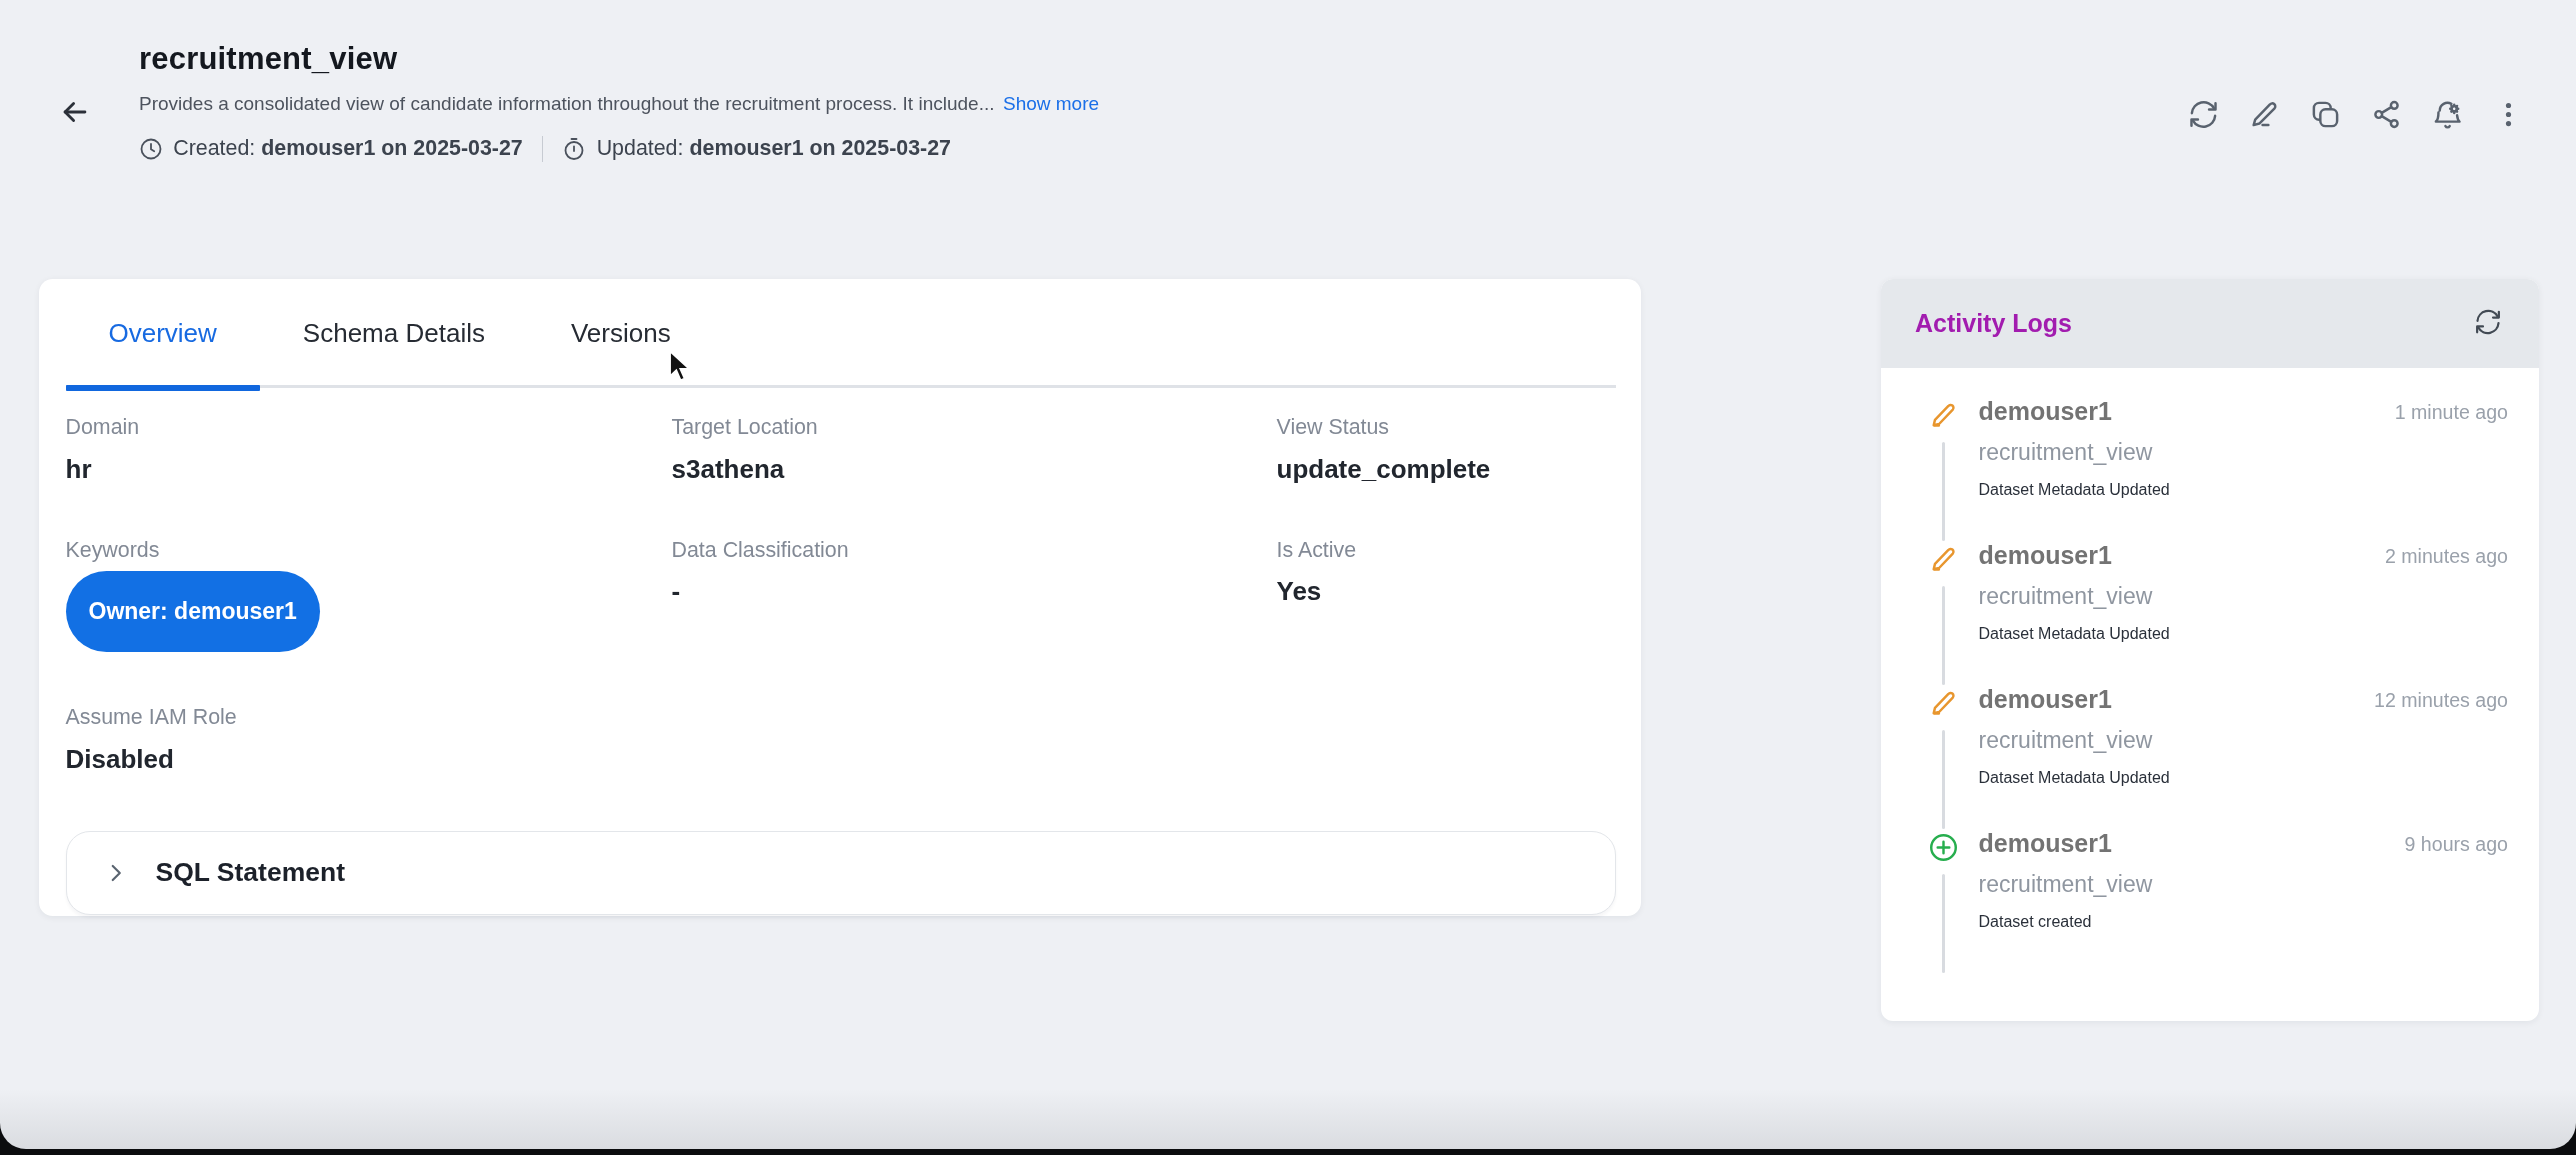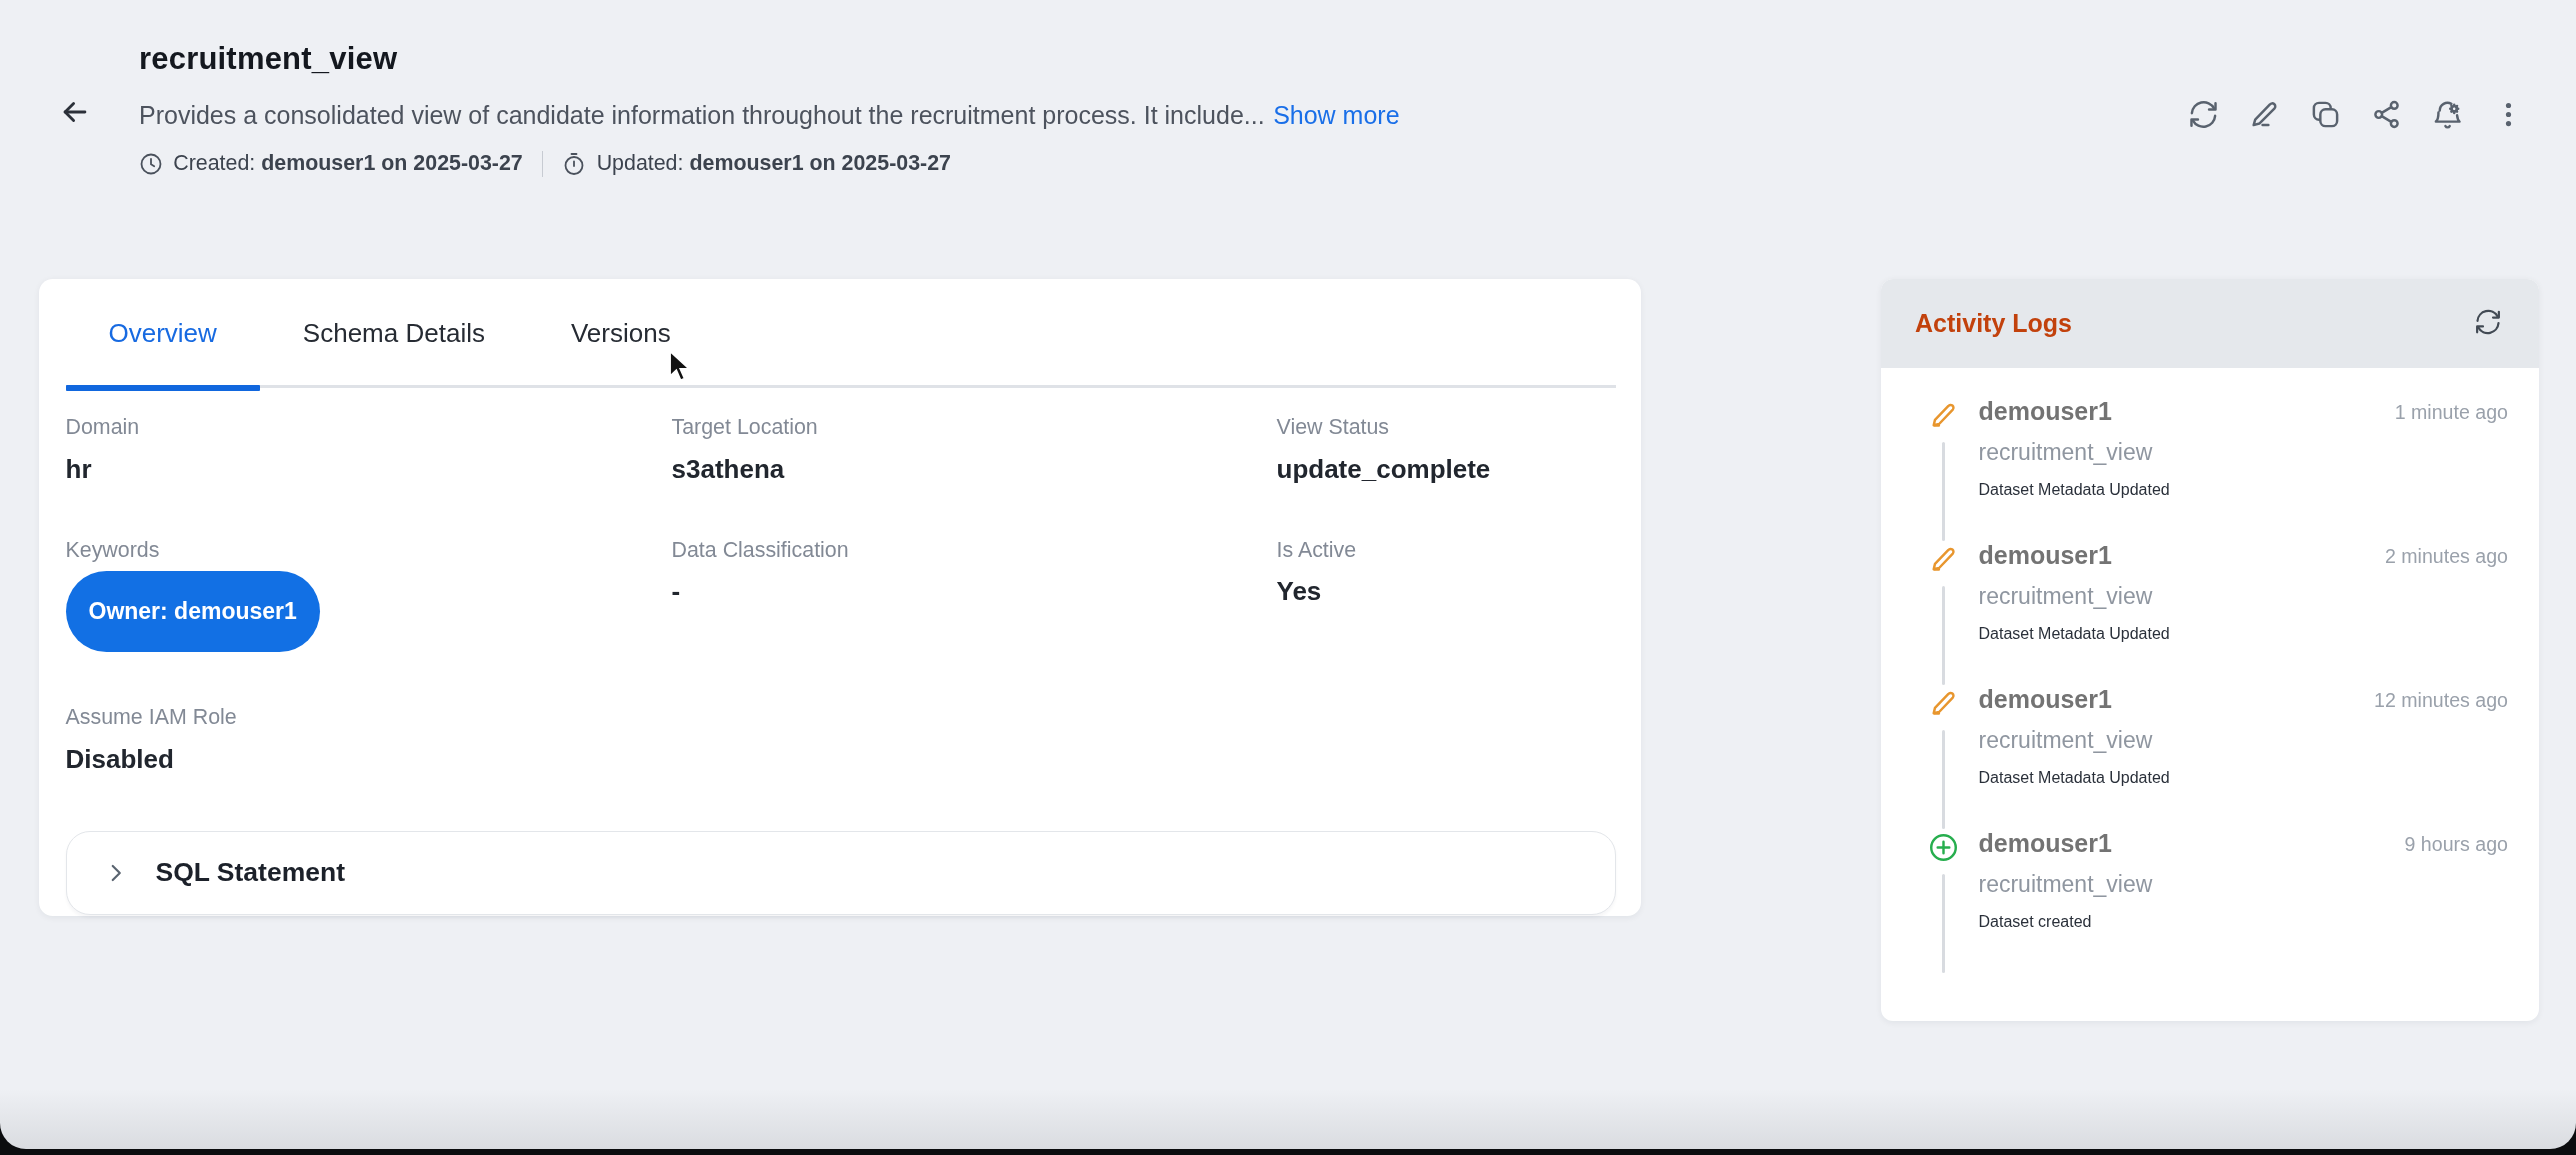--- a/index.html
+++ b/index.html
@@ -13,21 +13,21 @@
     content:""; position:absolute; left:0; right:0; bottom:0; height:60px;
     background:linear-gradient(to bottom, rgba(40,44,52,0) 0%, rgba(40,44,52,.10) 100%);
     pointer-events:none;
   }
 
   
   .back-btn { position:absolute; left:53px; top:91px; width:44px; height:44px;
     display:flex; align-items:center; justify-content:center; cursor:pointer; color:#2b3039; }
   .header-block { position:absolute; left:139px; top:41px; }
   .page-title { font-size:31px; font-weight:700; color:#14181f; letter-spacing:0.2px; }
-  .desc-row { margin-top:24px; font-size:25px; color:#4d535e; }
+  .desc-row { margin-top:16px; font-size:19px; color:#4d535e; }
   .show-more { color:#1a6fe8; margin-left:8.5px; cursor:pointer; }
   .meta-row { margin-top:20.5px; display:flex; align-items:center; font-size:21.4px; color:#3c434e; }
   .meta-row .mi { width:24px; height:24px; color:#4a515c; margin-right:10.2px; flex:0 0 auto; }
   .meta-row b { font-weight:700; }
   .meta-sep { width:1.7px; height:26px; background:#c7cbd2; margin:0 19px; }
 
   .header-actions { position:absolute; top:96px; right:48px; display:flex; align-items:center; gap:22px; }
   .icon-btn { width:39px; height:39px; display:flex; align-items:center; justify-content:center;
     color:#59626e; cursor:pointer; }
   .icon-btn svg { width:31px; height:31px; }
@@ -57,21 +57,21 @@
     box-shadow:0 2.6px 3.4px rgba(20,30,50,.04); background:#fff; }
   .sql-box .chev { width:26px; height:26px; color:#5a6470; }
   .sql-label { font-size:26.5px; font-weight:700; color:#1c212a; }
 
   
   .panel { position:absolute; left:1881px; top:279px; width:658px; height:742px;
     background:#ffffff; border-radius:12px; box-shadow:0 1.7px 6.8px rgba(25,35,55,.06);
     display:flex; flex-direction:column; overflow:hidden; }
   .panel-header { flex:0 0 89px; background:#e5e8ec; display:flex; align-items:center;
     justify-content:space-between; padding:0 34px; }
-  .panel-title { font-size:25px; font-weight:600; color:#c2410c; }
+  .panel-title { font-size:25px; font-weight:600; color:#a21caf; }
   .panel-refresh { width:34px; height:34px; color:#424a54; cursor:pointer;
     display:flex; align-items:center; justify-content:center; }
   .panel-refresh svg { width:28px; height:28px; }
   .entries { flex:1; padding:29px 31px 0 36px; }
   .entry { display:flex; min-height:144px; }
   .rail { width:53px; display:flex; flex-direction:column; align-items:center; flex:0 0 auto; }
   .rail .ei { width:31px; height:31px; margin-top:3.4px; }
   .rail .tline { width:2.6px; flex:1; background:#d8dbe0; margin-top:10.2px; border-radius:1.7px; }
   .entry-body { flex:1; padding-left:8.5px; }
   .entry-top { display:flex; justify-content:space-between; align-items:flex-start; }

